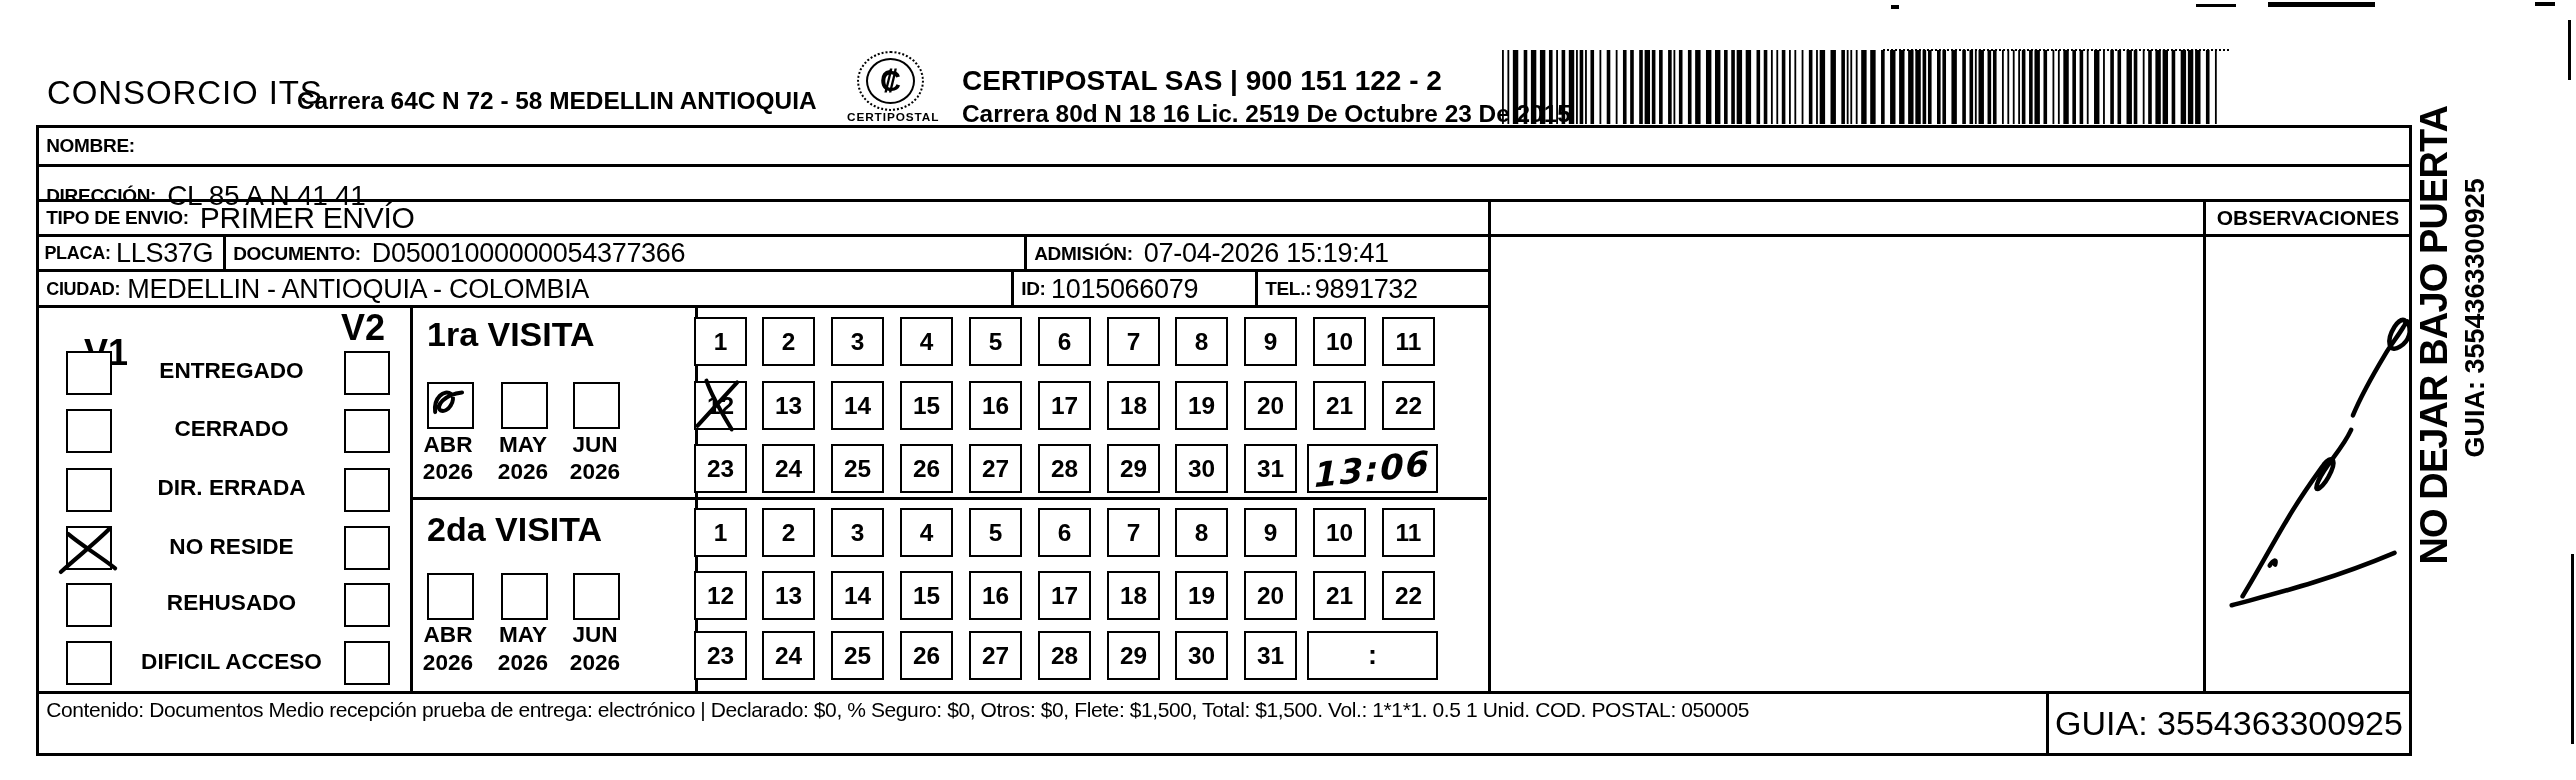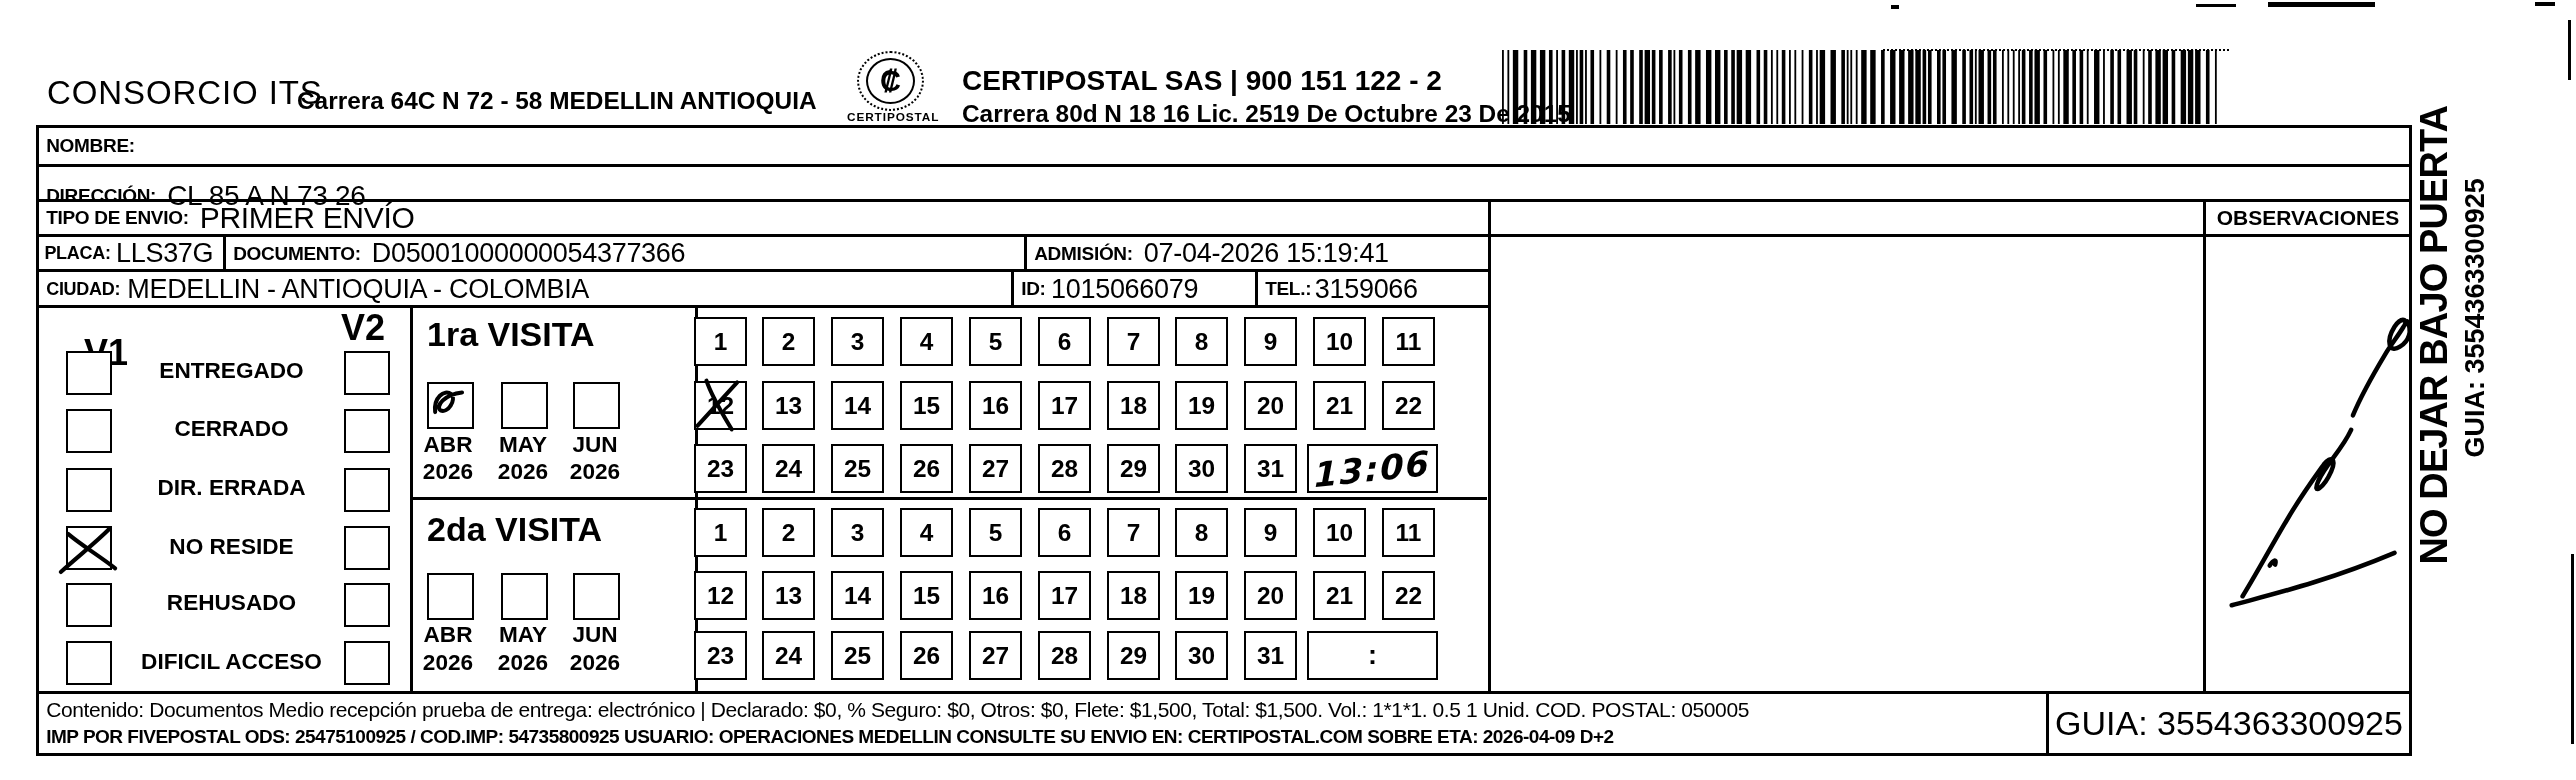--- a/index.html
+++ b/index.html
@@ -153,21 +153,21 @@
   <div class="art" style="left:2568px;top:20px;width:2.7px;height:60px;"></div>
   <div class="art" style="left:2571px;top:554px;width:2.7px;height:190px;"></div>
 
   <div id="form">
 
     <div class="cell" style="left:0;top:0;width:2363px;height:36px;">
       <span class="lbl">NOMBRE:</span>
     </div>
     <div class="cell" style="left:0;top:52px;width:2363px;height:32px;text-align:right;">
       <span class="lbl">DIRECCIÓN:</span>
-      <span class="val">CL 85 A N 73 26</span>
+      <span class="val">CL 85 A N 41 41</span>
     </div>
     <div class="cell" style="left:0;top:73px;width:1444px;height:33px;">
       <span class="lbl">TIPO DE ENVIO:</span>
       <span class="val" style="font-size:30px;">PRIMER ENVÍO</span>
     </div>
     <div class="hdr" style="left:2167px;top:73px;width:204px;height:33px;font-size:21px;">OBSERVACIONES</div>
 
     <div class="cell" style="left:0;top:109px;width:181px;height:33px;gap:5.4px;padding-left:5.4px;">
       <span class="lbl" style="font-size:18px;">PLACA:</span>
       <span class="val" style="font-size:27px;">LLS37G</span>
@@ -184,38 +184,37 @@
     <div class="cell" style="left:0;top:144px;width:970px;height:34px;gap:7.2px;">
       <span class="lbl" style="font-size:18px;">CIUDAD:</span>
       <span class="val" style="font-size:27px;">MEDELLIN - ANTIOQUIA - COLOMBIA</span>
     </div>
     <div class="cell" style="left:975px;top:144px;width:238px;height:34px;gap:5.4px;">
       <span class="lbl">ID:</span>
       <span class="val" style="font-size:27px;">1015066079</span>
     </div>
     <div class="cell" style="left:1219px;top:144px;width:226px;height:34px;gap:3.6px;">
       <span class="lbl">TEL.:</span>
-      <span class="val" style="font-size:27px;">3159066</span>
+      <span class="val" style="font-size:27px;">9891732</span>
     </div>
 
     <div class="abs b" style="left:45px;top:179px;font-size:36px;margin-top:25px;">V1</div>
     <div class="abs b" style="left:302px;top:179px;font-size:36px;">V2</div>
 
     <div class="abs b nowrap" style="left:388px;top:187px;font-size:34px;">1ra VISITA</div>
     <div class="abs b nowrap" style="left:388px;top:382px;font-size:34px;">2da VISITA</div>
 
     <svg class="marksvg" style="left:2178px;top:168px;" width="204" height="312" viewBox="0 0 225 345">
       <path d="M28,332 C44,306 60,276 78,246 C92,222 108,200 118,186 C126,176 132,180 126,194 C118,212 104,222 112,204 C120,186 138,170 148,148" stroke-width="5"></path>
       <path d="M150,132 C160,108 174,84 186,64 C192,54 200,44 206,34 C212,26 204,22 196,34 C186,50 190,64 202,56 C212,50 216,38 210,28" stroke-width="5"></path>
       <path d="M16,342 C60,330 120,316 196,284" stroke-width="5"></path>
       <path d="M58,298 C62,292 66,290 64,297" stroke-width="5"></path>
     </svg>
 
     <div class="abs nowrap" style="left:7.2px;top:570px;font-size:21px;letter-spacing:-0.4px;">Contenido: Documentos Medio recepción prueba de entrega: electrónico | Declarado: $0, % Seguro: $0, Otros: $0, Flete: $1,500, Total: $1,500. Vol.: 1*1*1. 0.5 1 Unid. COD. POSTAL: 050005</div>
-    <div class="abs nowrap b" style="left:7.2px;top:598px;font-size:19px;letter-spacing:-0.5px;">IMP POR FIVEPOSTAL ODS: 25475100925 / COD.IMP: 54735800925 USUARIO: OPERACIONES MEDELLIN CONSULTE SU ENVIO EN: CERTIPOSTAL.COM SOBRE ETA: 2026-04-09 D+2</div>
     <div class="hdr" style="left:2010px;top:566px;width:360px;height:59px;font-size:34px;font-weight:normal;">GUIA: 3554363300925</div>
   <div class="line" style="left:0px;top:36px;width:2370px;height:2.7px;"></div>
       <div class="line" style="left:0px;top:71px;width:2370px;height:2.7px;"></div>
       <div class="line" style="left:0px;top:106px;width:2370px;height:2.7px;"></div>
       <div class="line" style="left:0px;top:563px;width:2370px;height:2.7px;"></div>
       <div class="line" style="left:0px;top:141px;width:1449px;height:2.7px;"></div>
       <div class="line" style="left:0px;top:177px;width:1449px;height:2.7px;"></div>
       <div class="line" style="left:371px;top:369px;width:1077px;height:2.7px;"></div>
       <div class="line" style="left:184px;top:106px;width:2.7px;height:38px;"></div>
       <div class="line" style="left:985px;top:106px;width:2.7px;height:38px;"></div>

